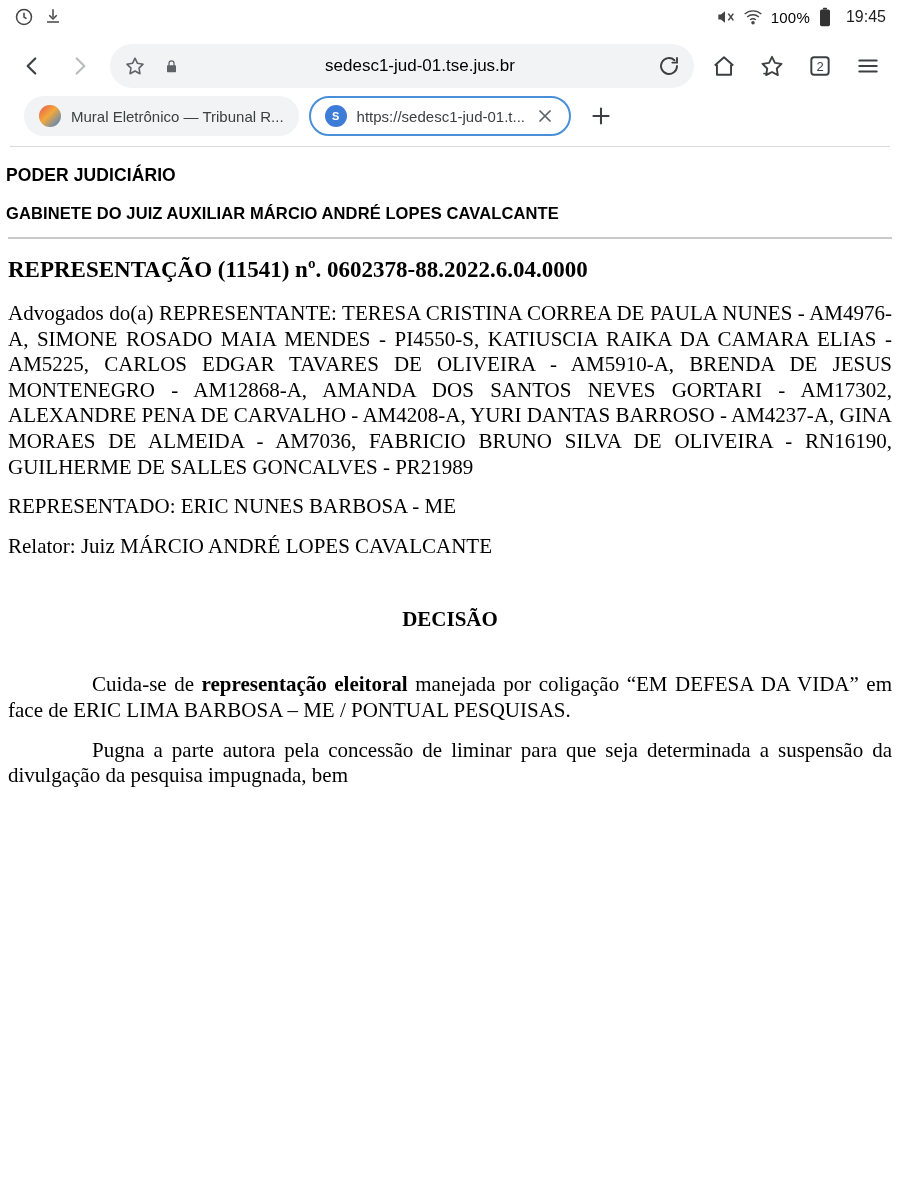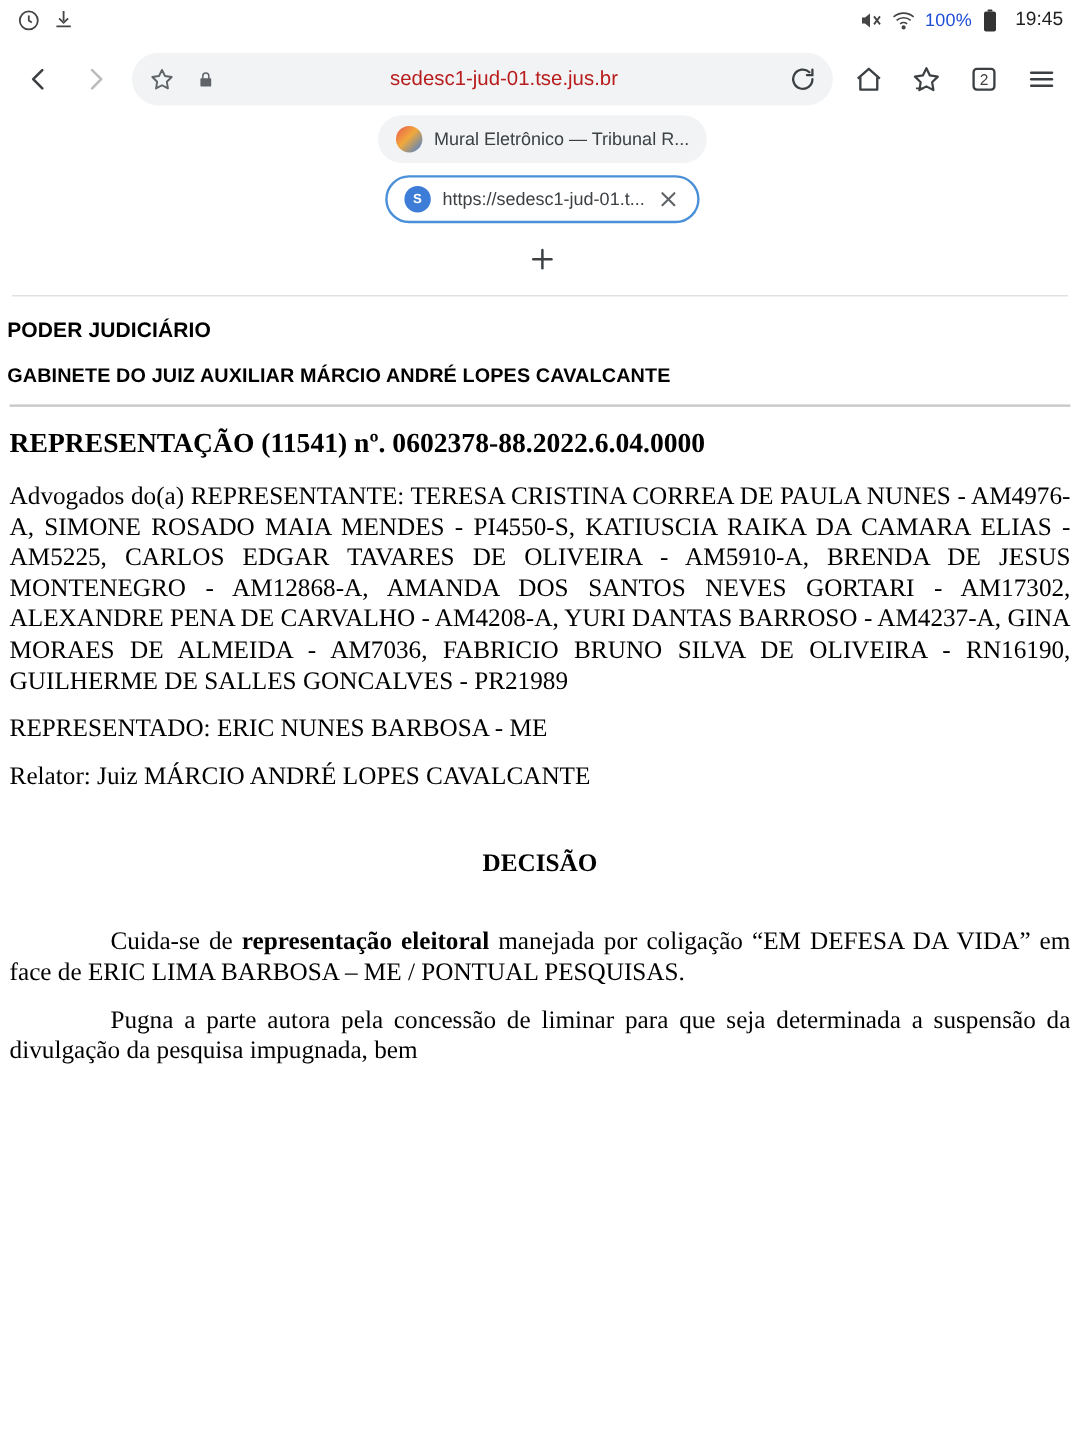--- a/index.html
+++ b/index.html
@@ -17,21 +17,21 @@
     display: flex;
     align-items: center;
     justify-content: space-between;
     padding: 0 14px;
     background: #ffffff;
     color: #3c3c3c;
   }
   .statusbar-left { display: flex; align-items: center; gap: 10px; }
   .statusbar-right { display: flex; align-items: center; gap: 8px; }
   .sb-icon { width: 20px; height: 20px; display: inline-block; }
-  .sb-text { font-size: 15px; color: #1d4ed8; letter-spacing: .2px; }
+  .sb-text { font-size: 15px; color: #000000; letter-spacing: .2px; }
   .sb-clock { font-size: 16px; color: #1f1f1f; font-weight: 500; }
 
   
   .chrome {
     background: #ffffff;
     padding: 4px 10px 0 10px;
   }
   .navrow {
     display: flex;
     align-items: center;
@@ -54,35 +54,34 @@
     align-items: center;
     padding: 0 12px;
     gap: 10px;
     margin: 0 4px;
     min-width: 0;
   }
   .urlbar .url-text {
     flex: 1 1 auto;
     text-align: center;
     font-size: 17px;
-    color: #b91c1c;
+    color: #000000;
     white-space: nowrap;
     overflow: hidden;
     text-overflow: ellipsis;
   }
   .icon-btn { width: 26px; height: 26px; flex: 0 0 auto; display:flex; align-items:center; justify-content:center;}
 
   
   .tabstrip {
     display: flex;
     align-items: center;
     gap: 10px;
     padding: 2px 10px 10px 14px;
     background: #ffffff;
-    flex-direction: column;
   }
   .tab {
     display: flex;
     align-items: center;
     gap: 10px;
     height: 40px;
     border-radius: 20px;
     padding: 0 14px;
     background: #f1f3f4;
     max-width: 280px;

